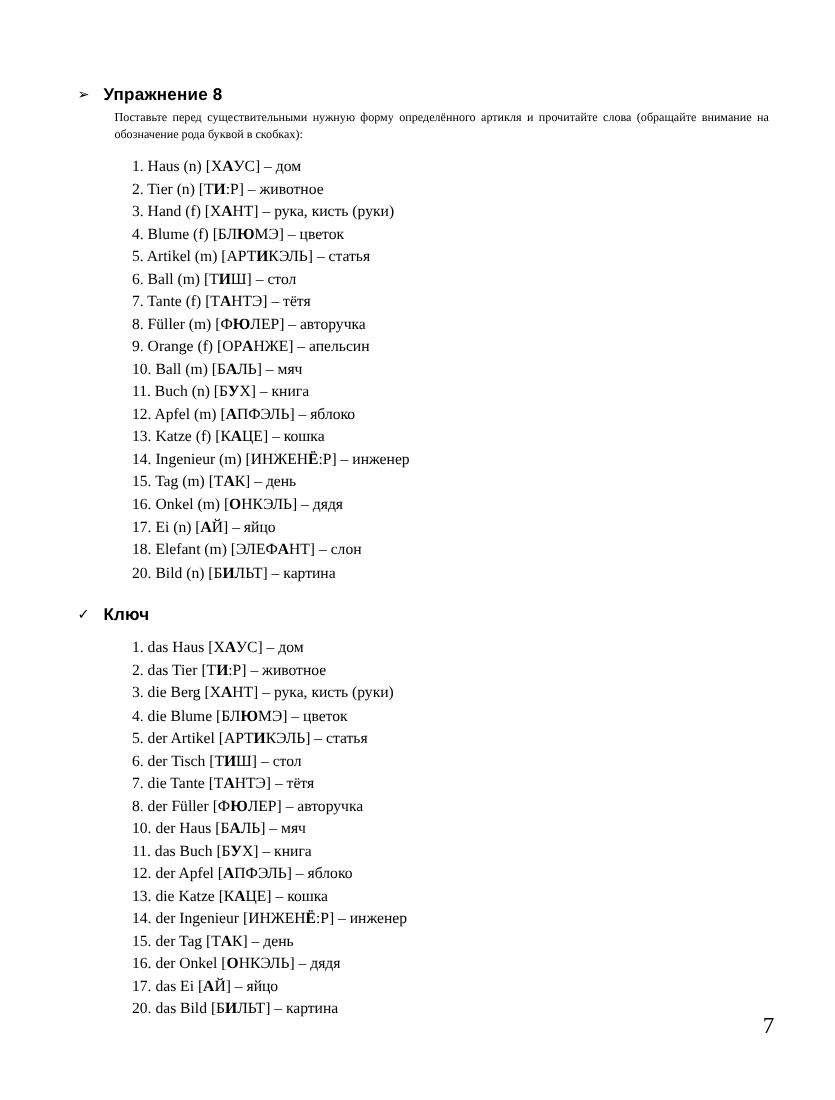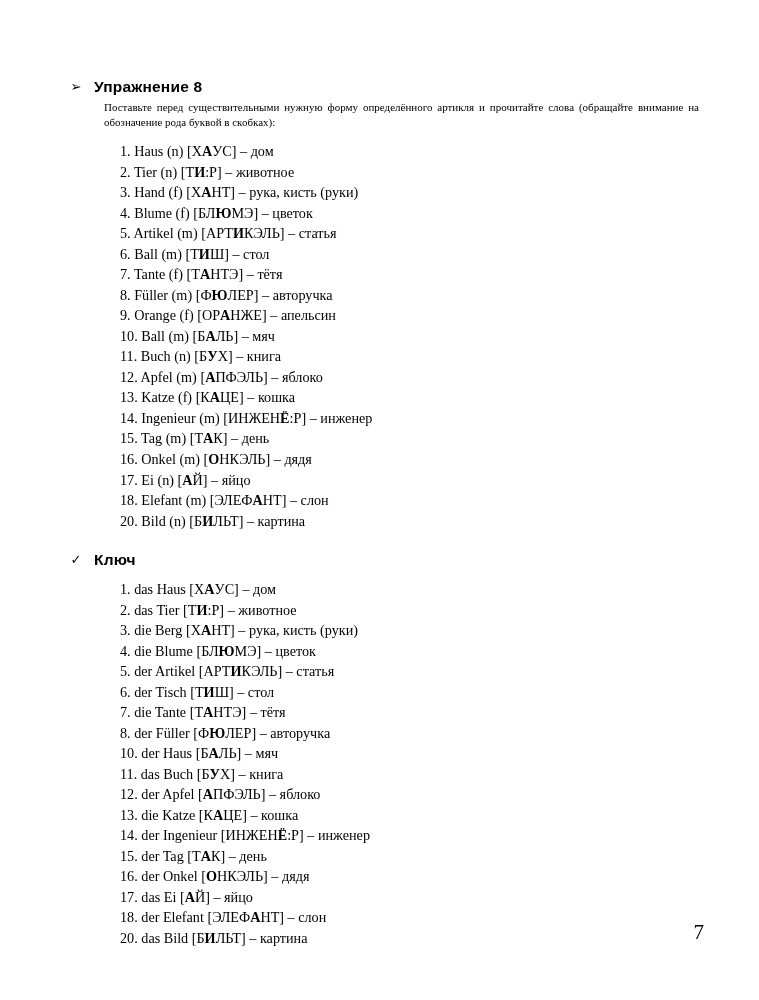--- a/index.html
+++ b/index.html
@@ -149,19 +149,18 @@
         <li><span class="num">7.</span> <span class="word">die Tante</span> <span class="translit"><span>[Т</span><span class="stress">А</span><span>НТЭ]</span></span> <span class="dash">–</span> <span class="ru">тётя</span></li>
         <li><span class="num">8.</span> <span class="word">der Füller</span> <span class="translit"><span>[Ф</span><span class="stress">Ю</span><span>ЛЕР]</span></span> <span class="dash">–</span> <span class="ru">авторучка</span></li>
         <li><span class="num">10.</span> <span class="word">der Haus</span> <span class="translit"><span>[Б</span><span class="stress">А</span><span>ЛЬ]</span></span> <span class="dash">–</span> <span class="ru">мяч</span></li>
         <li><span class="num">11.</span> <span class="word">das Buch</span> <span class="translit"><span>[Б</span><span class="stress">У</span><span>Х]</span></span> <span class="dash">–</span> <span class="ru">книга</span></li>
         <li><span class="num">12.</span> <span class="word">der Apfel</span> <span class="translit"><span>[</span><span class="stress">А</span><span>ПФЭЛЬ]</span></span> <span class="dash">–</span> <span class="ru">яблоко</span></li>
         <li><span class="num">13.</span> <span class="word">die Katze</span> <span class="translit"><span>[К</span><span class="stress">А</span><span>ЦЕ]</span></span> <span class="dash">–</span> <span class="ru">кошка</span></li>
         <li><span class="num">14.</span> <span class="word">der Ingenieur</span> <span class="translit"><span>[ИНЖЕН</span><span class="stress">Ё</span><span>:Р]</span></span> <span class="dash">–</span> <span class="ru">инженер</span></li>
         <li><span class="num">15.</span> <span class="word">der Tag</span> <span class="translit"><span>[Т</span><span class="stress">А</span><span>К]</span></span> <span class="dash">–</span> <span class="ru">день</span></li>
         <li><span class="num">16.</span> <span class="word">der Onkel</span> <span class="translit"><span>[</span><span class="stress">О</span><span>НКЭЛЬ]</span></span> <span class="dash">–</span> <span class="ru">дядя</span></li>
         <li><span class="num">17.</span> <span class="word">das Ei</span> <span class="translit"><span>[</span><span class="stress">А</span><span>Й]</span></span> <span class="dash">–</span> <span class="ru">яйцо</span></li>
-        <li><span class="num">18.</span> <span class="word">der Elefant</span> <span class="translit"><span>[ЭЛЕФ</span><span class="stress">А</span><span>НТ]</span></span> <span class="dash">–</span> <span class="ru">слон</span></li>
         <li><span class="num">20.</span> <span class="word">das Bild</span> <span class="translit"><span>[Б</span><span class="stress">И</span><span>ЛЬТ]</span></span> <span class="dash">–</span> <span class="ru">картина</span></li>
       </ul>
   </div>
 
   <div class="page-number">7</div>
 </div>
 
 </body></html>

